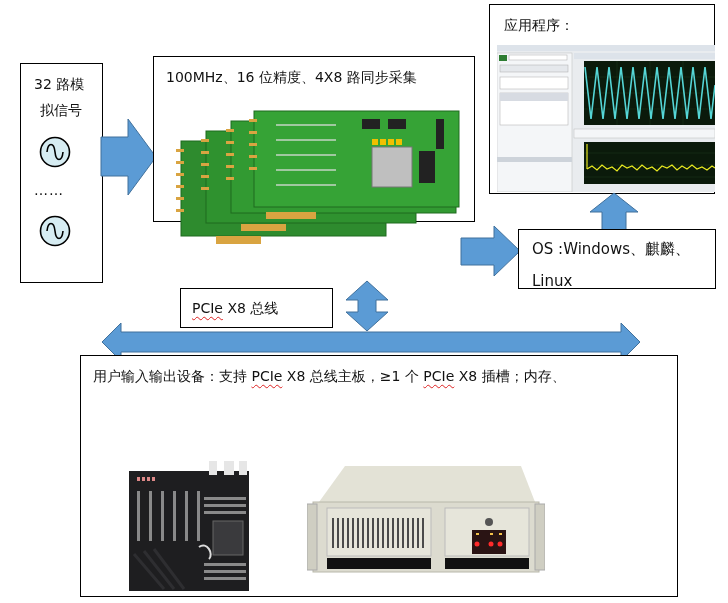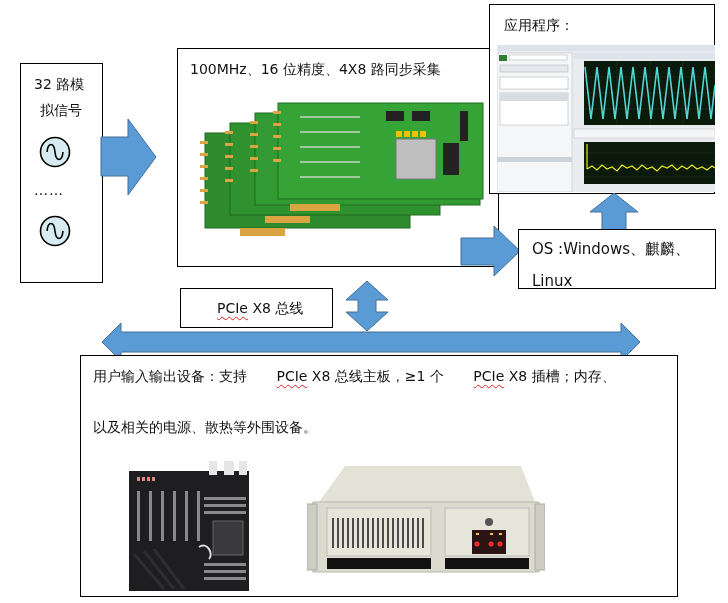--- a/index.html
+++ b/index.html
@@ -1,29 +1,29 @@
 <!DOCTYPE html>
 <html><head>
 <meta charset="utf-8">
 <style>
   html, body { margin: 0; padding: 0; background: #ffffff; }
   body { width: 728px; height: 603px; position: relative; overflow: hidden;
          font-family: "DejaVu Sans", "Liberation Sans", sans-serif; color: #111; }
   .box { position: absolute; border: 1.5px solid #000; background: #fff; box-sizing: border-box; }
   .txt { position: absolute; font-size: 14px; line-height: 22px; white-space: nowrap; }
   .arrow { position: absolute; }
-  .sq { text-decoration: underline wavy #d22; text-decoration-thickness: 1px; text-underline-offset: 3px; margin-left: 25px; }
+  .sq { text-decoration: underline wavy #d22; text-decoration-thickness: 1px; text-underline-offset: 3px; }
 
   
   #input-box { left: 20px; top: 55px; width: 83px; height: 220px; margin-top: 8px; }
   #sig1, #sig2 { position: absolute; left: 18px; width: 32px; height: 32px; }
   #sig1 { top: 72px; } #sig2 { top: 151px; }
 
   
-  #board-box { left: 153px; top: 48px; width: 322px; height: 219px; margin-left: 24px; }
+  #board-box { left: 153px; top: 56px; width: 322px; height: 166px; }
 
   
   #app-box { left: 489px; top: 4px; width: 226px; height: 190px; }
   #app-shot { position: absolute; left: 7px; top: 40px; width: 218px; height: 147px; background: #e9ecef; overflow: hidden; }
 
   
   #os-box { left: 518px; top: 229px; width: 198px; height: 60px; }
 
   
   #pcie-box { left: 180px; top: 288px; width: 153px; height: 40px; }
@@ -172,21 +172,20 @@
 <svg class="arrow" style="left:344px;top:280px;" width="46" height="52" viewBox="0 0 46 52">
   <polygon points="23,1 44,20 32,20 32,32 44,32 23,51 2,32 14,32 14,20 2,20" fill="#5b9bd5" stroke="#41719c" stroke-width="1"></polygon>
 </svg>
 
 <svg class="arrow" style="left:101px;top:322px;" width="540" height="40" viewBox="0 0 540 40">
   <polygon points="1,20 20,1 20,10 520,10 520,1 539,20 520,39 520,30 20,30 20,39" fill="#5b9bd5" stroke="#41719c" stroke-width="1"></polygon>
 </svg>
 
 <div id="platform-box" class="box">
   <div class="txt" style="left:12px;top:9px;"><span>用户输入输出设备：支持 </span><span class="sq">PCIe</span><span> X8 总线主板，≥1 个 </span><span class="sq">PCIe</span><span> X8 插槽；内存、</span></div>
-  <div class="txt" style="left:12px;top:60px;">以及相关的电源、散热等外围设备。</div>
 
   <svg style="position:absolute;left:48px;top:103px;" width="128" height="132" viewBox="0 0 128 132">
     <rect x="0" y="12" width="120" height="120" fill="#1e1e20"></rect>
     <rect x="80" y="2" width="8" height="14" fill="#e6e6e6"></rect>
       <rect x="95" y="2" width="10" height="14" fill="#e6e6e6"></rect>
       <rect x="110" y="2" width="8" height="14" fill="#e6e6e6"></rect>
     <g fill="#d88">
         <rect x="8" y="18" width="3" height="4"></rect>
         <rect x="13" y="18" width="3" height="4"></rect>
         <rect x="18" y="18" width="3" height="4"></rect>

